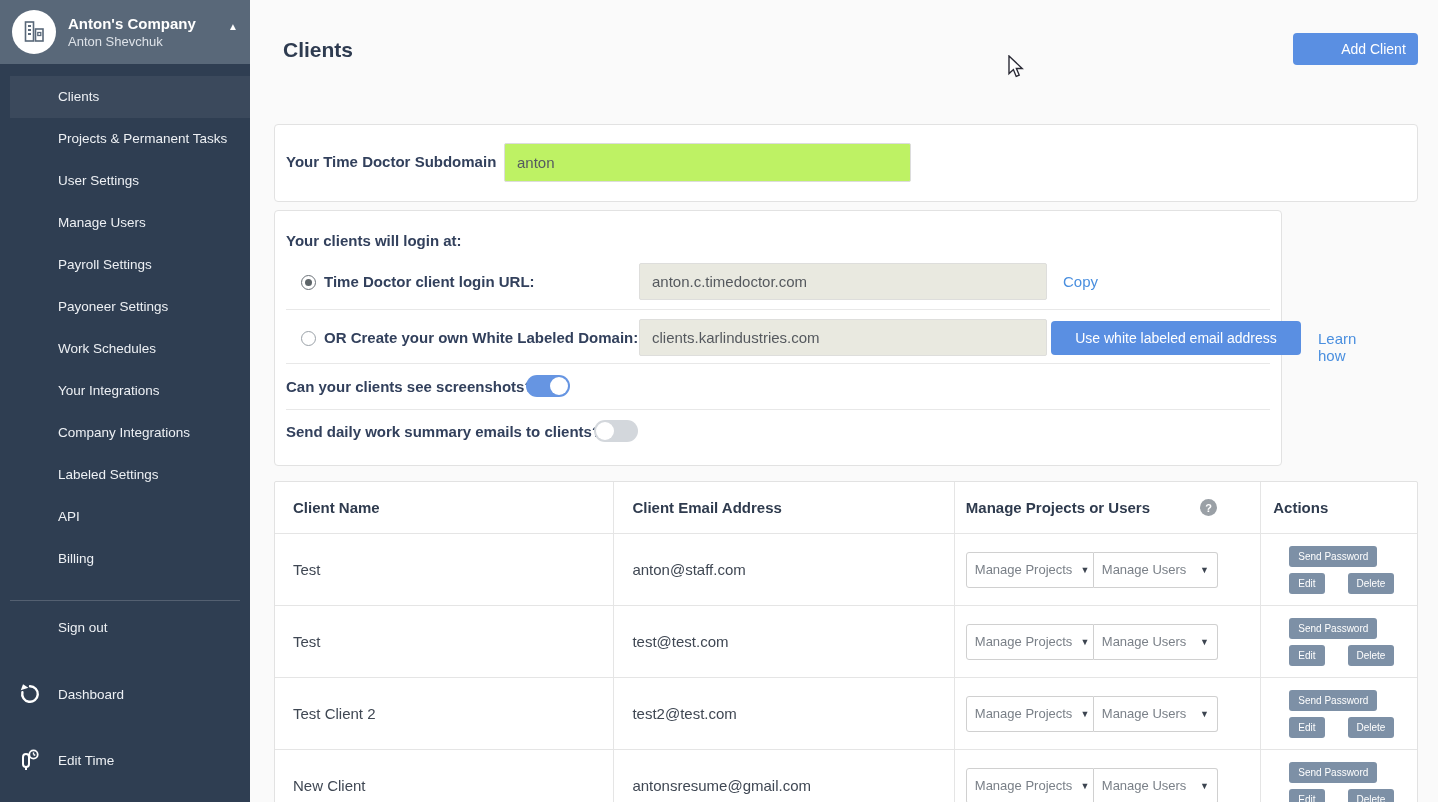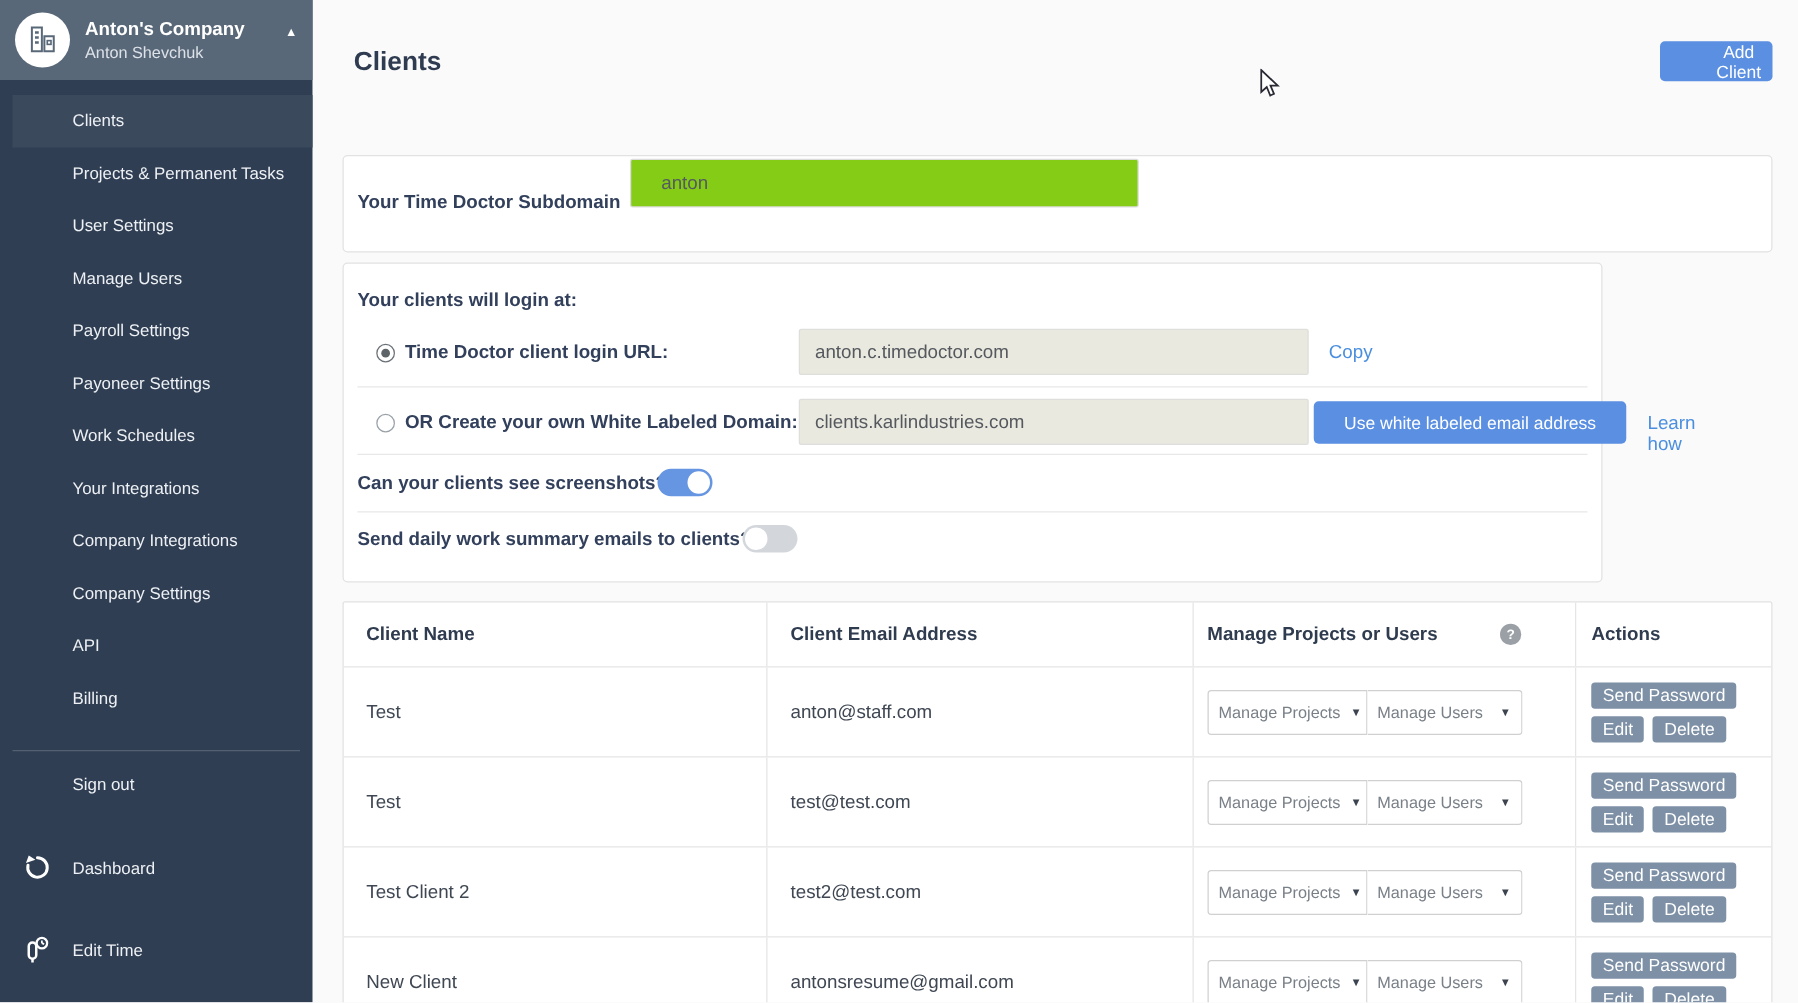--- a/index.html
+++ b/index.html
@@ -23,31 +23,31 @@
   .side-footer-item .ft-label { padding-left:58px; }
   .side-footer-item .ft-icon { position:absolute; left:18px; width:24px; height:24px; display:flex; align-items:center; justify-content:center; }
   .signout { top:606px; }
   .dash { top:673px; }
   .edittime { top:739px; }
 
   
   .main { position:absolute; left:250px; top:0; width:1188px; height:802px; background:#fafafa; }
   .page-title { position:absolute; left:33px; top:38px; font-size:21px; font-weight:bold; color:#2e3b50; }
   .btn-blue { background:#5a8fe2; color:#ffffff; border:none; border-radius:4px; font-size:14px; font-family:"Liberation Sans",sans-serif; cursor:pointer; }
-  .add-client { position:absolute; right:20px; top:33px; width:90px; height:32px;padding-left:36px; }
+  .add-client { position:absolute; right:20px; top:33px; width:125px; height:32px;padding-left:36px; }
 
   .card { position:absolute; background:#ffffff; border:1px solid #e2e2e2; border-radius:4px; }
   .card-subdomain { left:24px; top:124px; width:1144px; height:78px; }
   .card-login { left:24px; top:210px; width:1008px; height:256px; }
   .card-table { left:24px; top:481px; width:1144px; height:345px; border-radius:2px; }
 
   .bold-label { font-weight:bold; color:#32405c; font-size:15px; }
 
   .sub-label { position:absolute; left:11px; top:28px; }
-  .sub-input { position:absolute; left:229px; top:2px; width:407px; height:39px; border:1px solid #dcdcdc; border-radius:2px; padding:0 24px; font-size:15px; color:#555a60; font-family:"Liberation Sans",sans-serif; background:#84cc16; }
+  .sub-input { position:absolute; left:229px; top:18px; width:407px; height:39px; border:1px solid #dcdcdc; border-radius:2px; padding:0 12px; font-size:15px; color:#555a60; font-family:"Liberation Sans",sans-serif; background:#bef264; }
 
   .login-heading { position:absolute; left:11px; top:21px; }
   .radio { position:absolute; width:15px; height:15px; border-radius:50%; border:1px solid #9aa1a8; background:#fff; }
   .radio.checked { border:1px solid #6b7178; }
   .radio.checked::after { content:""; position:absolute; left:3px; top:3px; width:7px; height:7px; border-radius:50%; background:#5d6468; }
   .r1-radio { left:26px; top:64px; }
   .r1-label { position:absolute; left:49px; top:62px; }
   .ro-input { position:absolute; width:408px; height:37px; background:#e9e9e0; border:1px solid #dededc; border-radius:2px; padding:0 12px; font-size:15px; color:#55595e; font-family:"Liberation Sans",sans-serif; }
   .r1-input { left:364px; top:52px; }
   .link { color:#4a8fdf; font-size:15px; text-decoration:none; cursor:pointer; }
@@ -75,21 +75,21 @@
   .col:last-child { border-right:none; }
   .c1 { width:340px; } .c2 { width:341px; } .c3 { width:307px; padding-left:11px; } .c4 { width:156px; padding-left:12px; }
   .th { font-weight:bold; color:#2f3b4e; font-size:15px; }
   .cell-text { color:#3f4753; font-size:15px; }
   .help-icon { display:inline-flex; width:17px; height:17px; border-radius:50%; background:#9aa0a6; color:#ffffff; font-size:11px; font-weight:bold; align-items:center; justify-content:center; margin-left:6px; }
   .sel { height:36px; border:1px solid #d0d0d0; background:#ffffff; color:#7a8088; font-size:13px; display:flex; align-items:center; padding:0 8px; cursor:pointer; white-space:nowrap; }
   .sel .sel-caret { margin-left:auto; color:#3c4450; font-size:9px; padding-left:8px; }
   .sel-projects { width:128px; border-radius:3px 0 0 3px; }
   .sel-users { width:124px; border-radius:0 3px 3px 0; border-left:none; }
   .actions-wrap { display:flex; flex-direction:column; gap:6px; }
-  .btn-gray { background:#7d90a6; color:#ffffff; border:none; border-radius:3px; height:21px; font-size:14px; font-family:"Liberation Sans",sans-serif; cursor:pointer; padding:0 9px; }
+  .btn-gray { background:#7d90a6; color:#ffffff; border:none; border-radius:3px; height:21px; font-size:10px; font-family:"Liberation Sans",sans-serif; cursor:pointer; padding:0 9px;margin-left:16px; }
   .row-btns { display:flex; gap:7px; }
 
   
   .cursor { position:absolute; left:1008px; top:55px; z-index:50; pointer-events:none; }
 
   svg { display:block; }
 </style>
 </head>
 <body>
 
@@ -121,21 +121,21 @@
     <div class="nav">
       <div class="nav-item selected">Clients</div>
       <div class="nav-item">Projects &amp; Permanent Tasks</div>
       <div class="nav-item">User Settings</div>
       <div class="nav-item">Manage Users</div>
       <div class="nav-item">Payroll Settings</div>
       <div class="nav-item">Payoneer Settings</div>
       <div class="nav-item">Work Schedules</div>
       <div class="nav-item">Your Integrations</div>
       <div class="nav-item">Company Integrations</div>
-      <div class="nav-item">Company Settings</div>
+      <div class="nav-item">Labeled Settings</div>
       <div class="nav-item">API</div>
       <div class="nav-item">Billing</div>
     </div>
 
     <div class="side-divider"></div>
 
     <div class="side-footer-item signout">
       <span class="ft-label">Sign out</span>
     </div>
 

